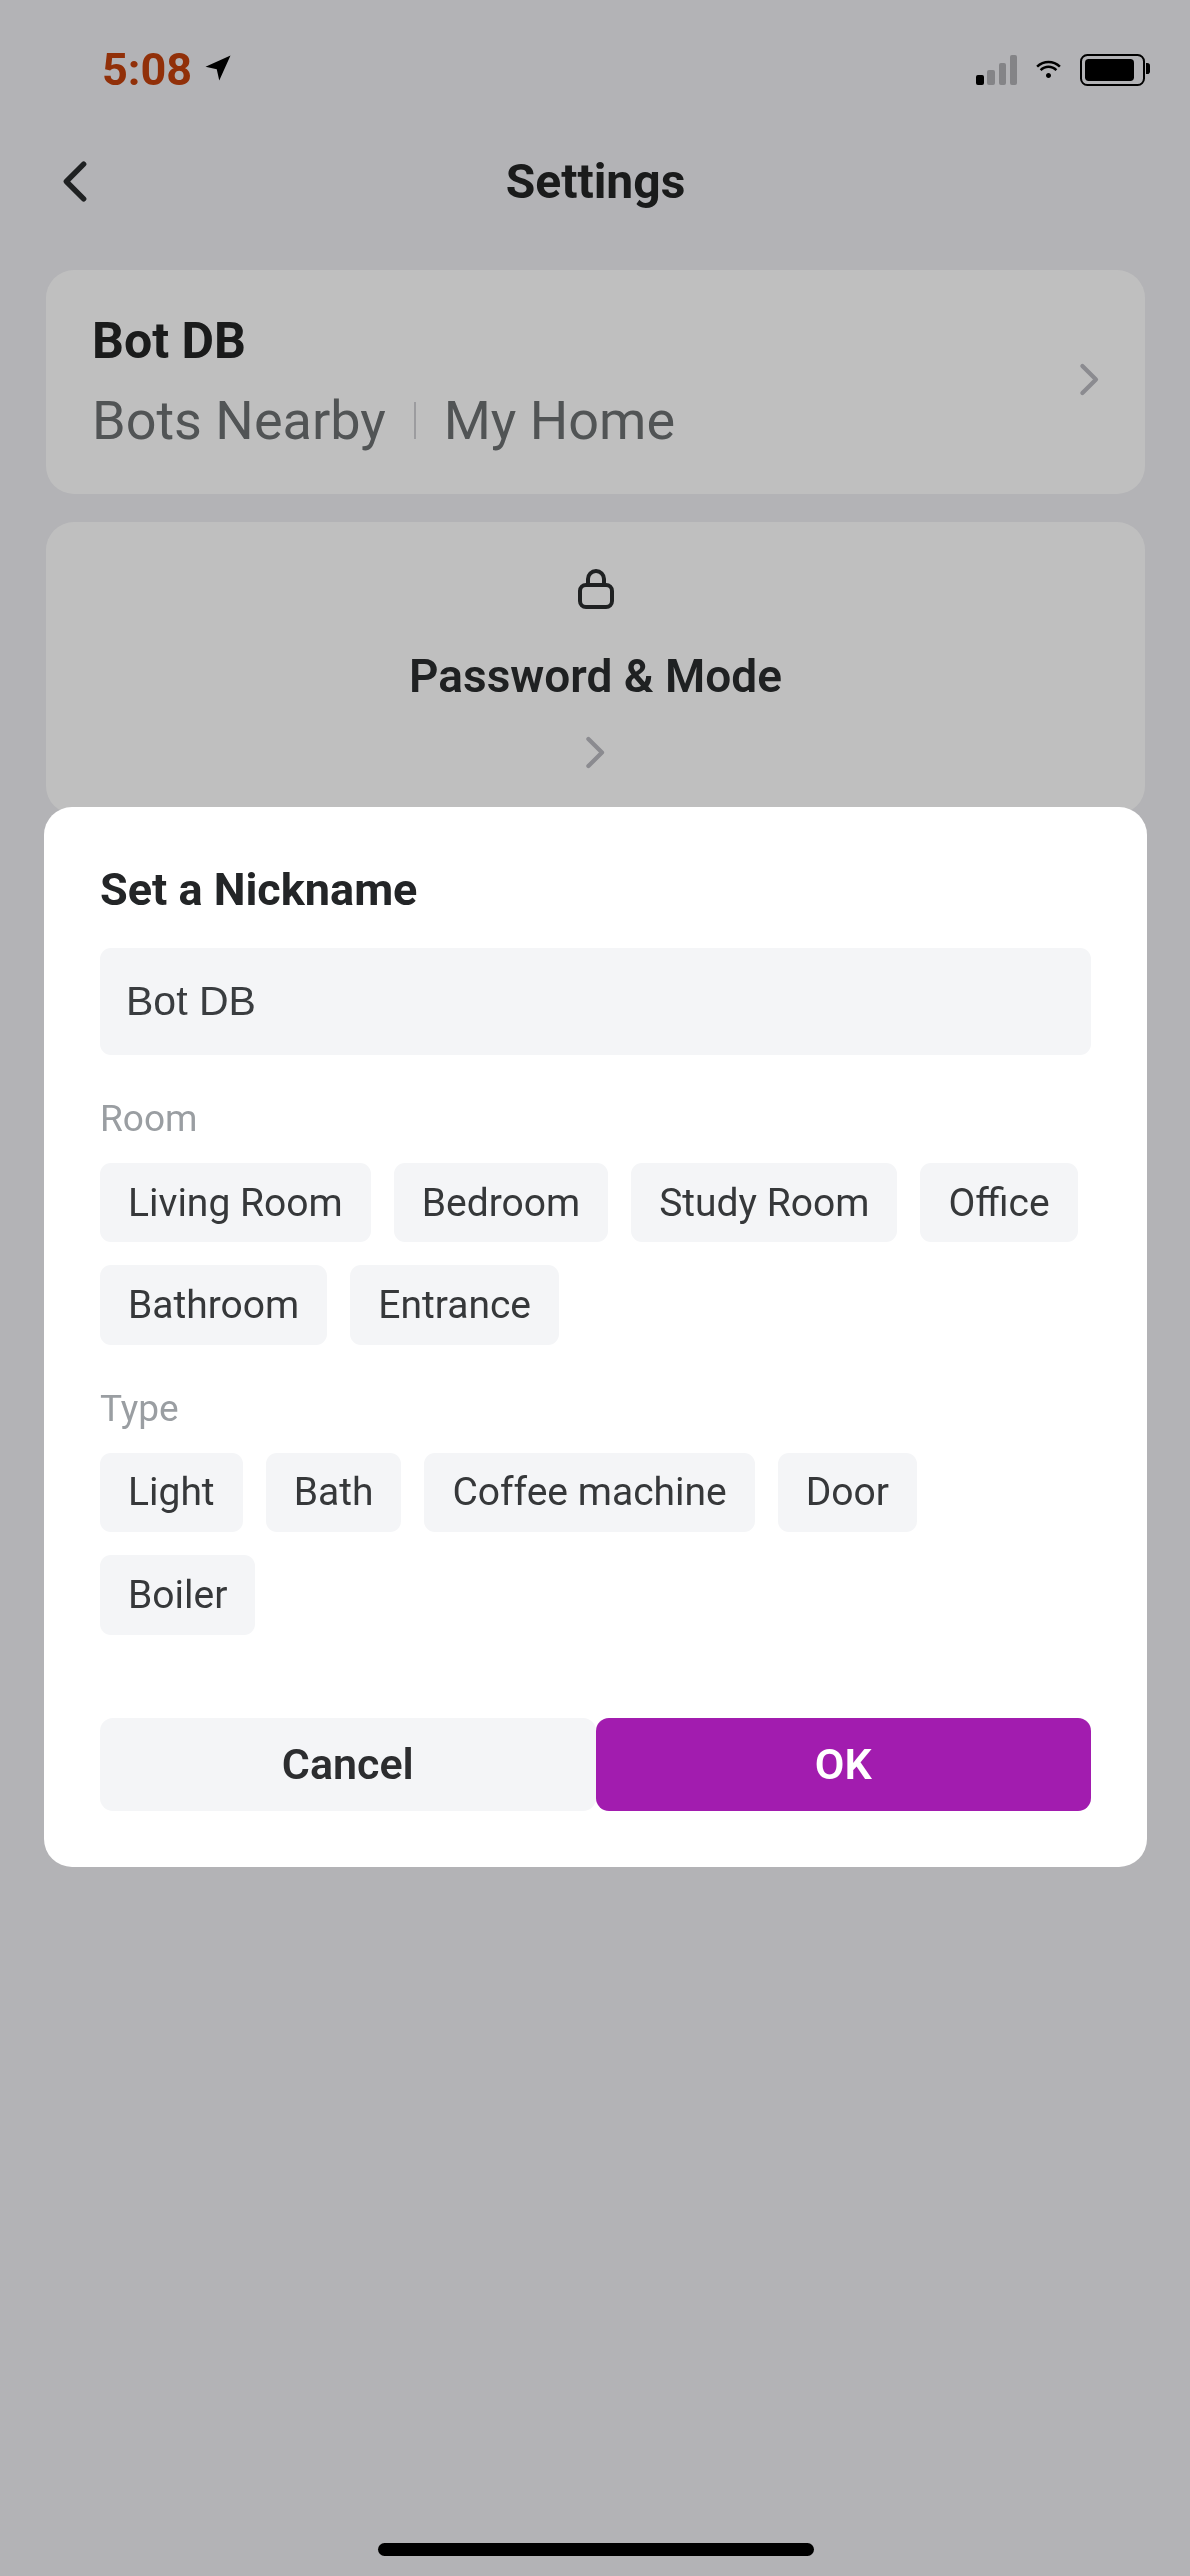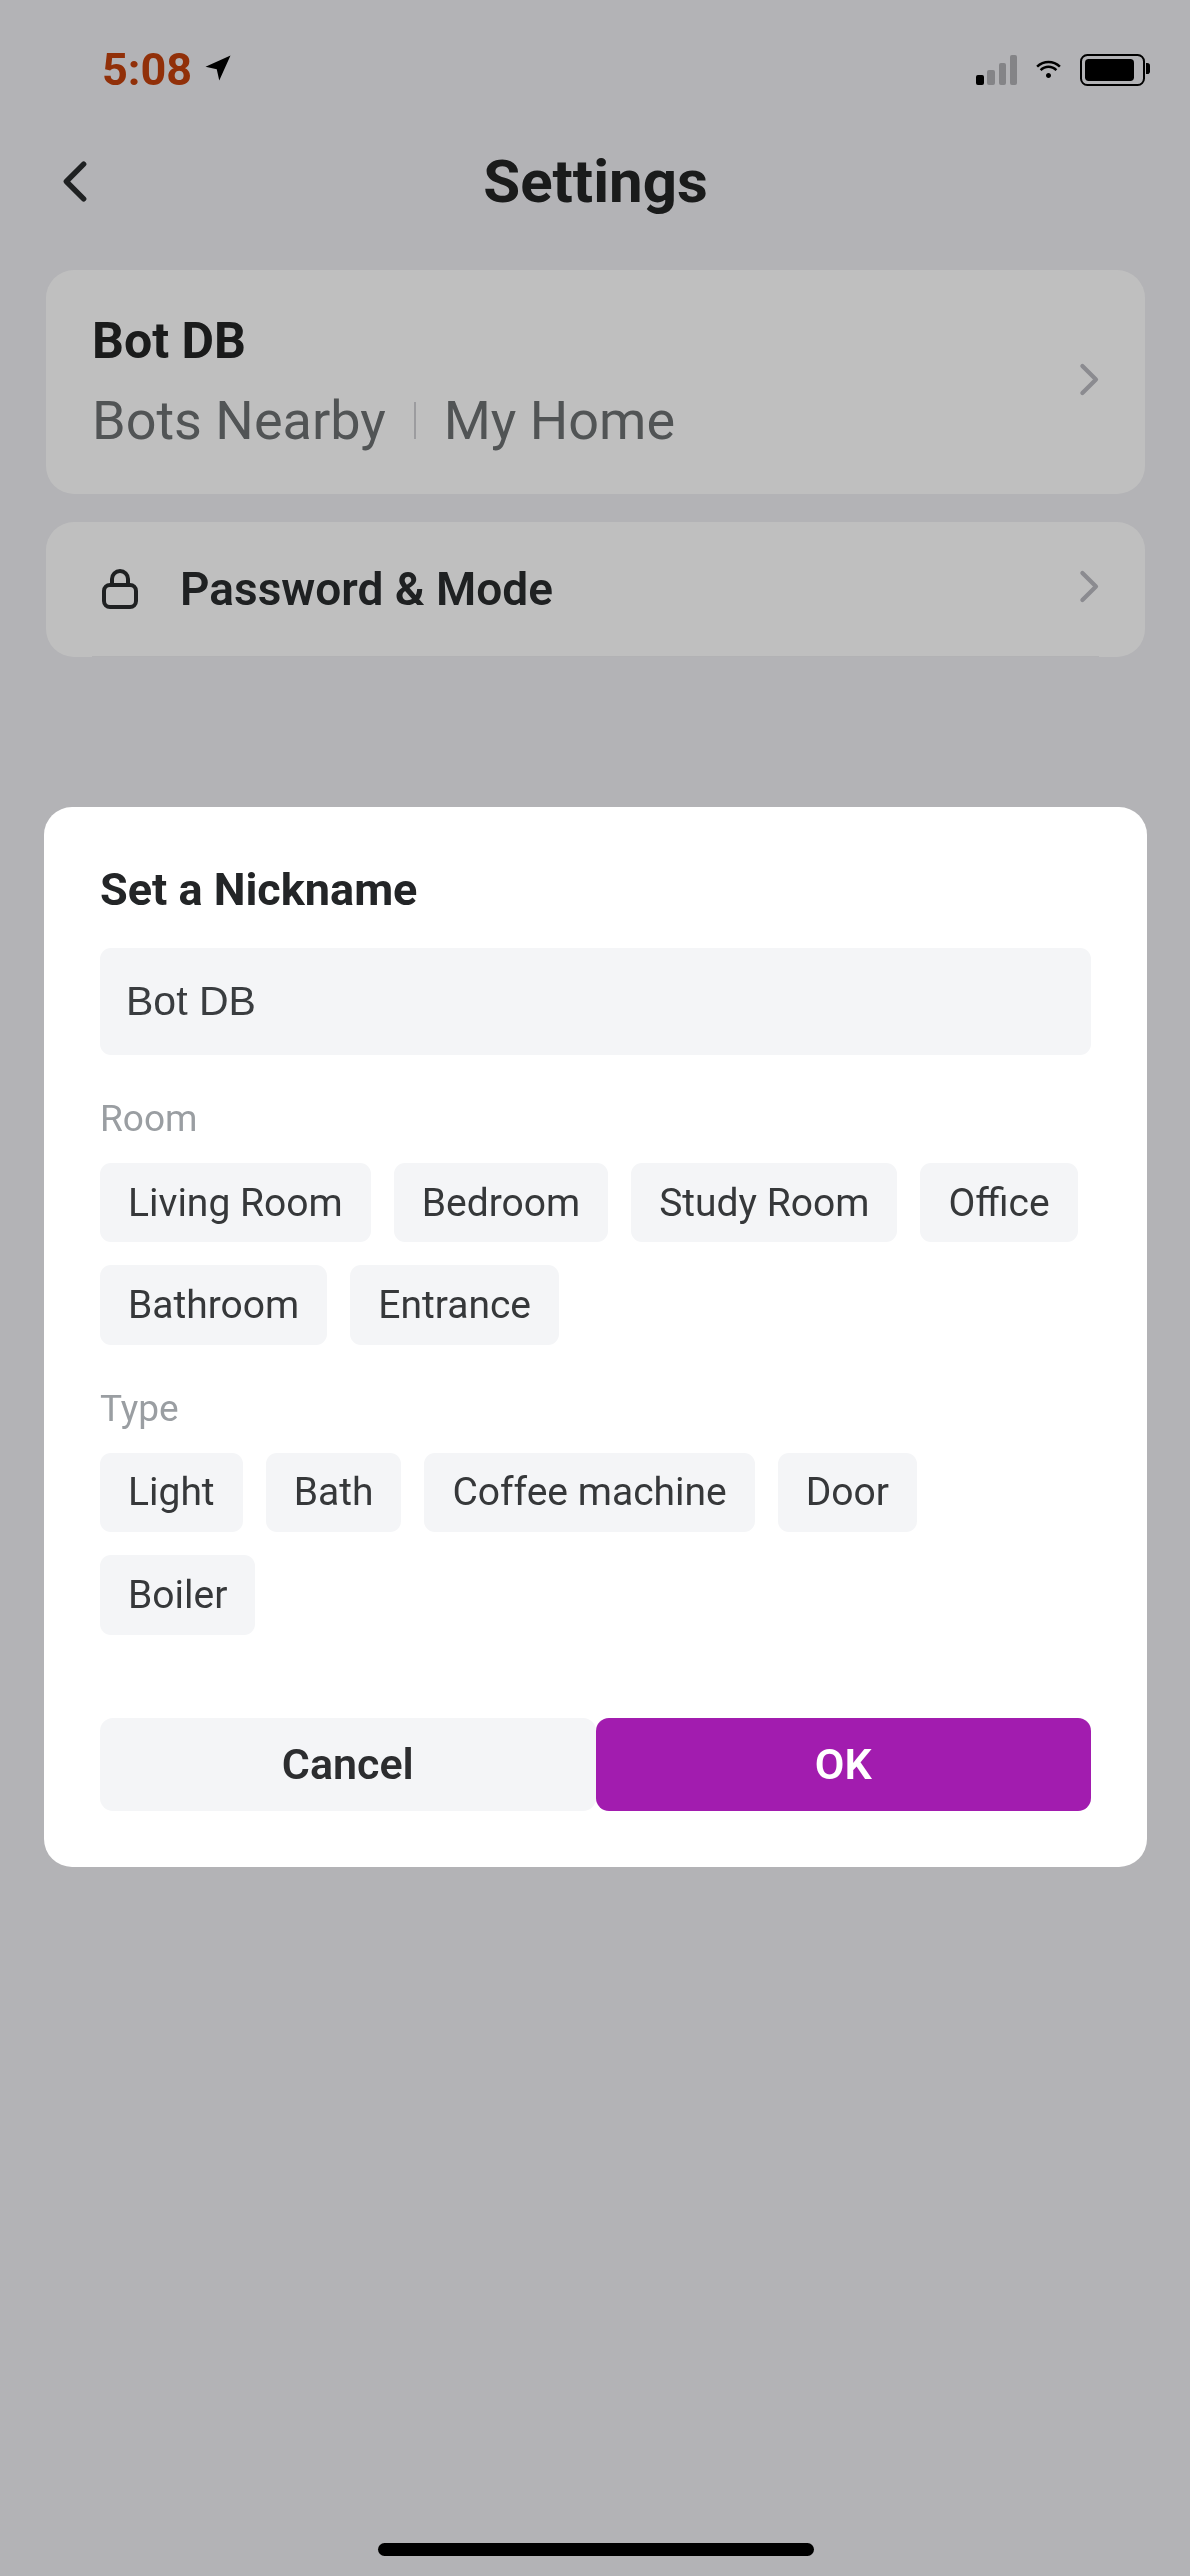--- a/index.html
+++ b/index.html
@@ -16,34 +16,34 @@
     .bar { width: 7.4px; background: #b0b0b5; border-radius: 1.9px; }
     .bar.active { background: #000; }
     .wifi-icon { width: 37px; height: 30px; }
     .battery { width: 65px; height: 32px; border: 2.8px solid #000; border-radius: 7.4px; position: relative; }
     .battery::after { content: ''; position: absolute; right: -7.4px; top: 7.4px; width: 4.6px; height: 11px; background: #000; border-radius: 0 2.8px 2.8px 0; }
     .battery-fill { position: absolute; left: 2.8px; top: 2.8px; bottom: 2.8px; width: 80%; background: #000; border-radius: 3.7px; }
 
     
     .nav-bar { display: flex; align-items: center; justify-content: center; height: 121px; position: relative; padding: 0 37px; }
     .back-btn { position: absolute; left: 56px; width: 37px; height: 56px; display: flex; align-items: center; justify-content: center; }
-    .nav-title { font-size: 60px; font-weight: 700; color: #232425; }
+    .nav-title { font-size: 48px; font-weight: 700; color: #232425; }
 
     
     .content { padding: 28px 46px 0 46px; }
 
     .card { background: #fff; border-radius: 28px; margin-bottom: 28px; padding: 0; }
 
     .device-card { padding: 42px 46px; display: flex; align-items: center; justify-content: space-between; }
     .device-info { flex: 1; }
     .device-name { font-size: 50px; font-weight: 700; color: #232425; margin-bottom: 18.5px; }
     .device-sub { font-size: 54px; color: #6d7072; display: flex; align-items: center; gap: 28px; }
     .device-sub .divider { width: 1.9px; height: 37px; background: #d0d0d4; }
 
-    .list-row { display: flex; align-items: center; padding: 39px 46px; gap: 32px; }
+    .list-row { display: flex; align-items: center; padding: 39px 46px; gap: 32px; flex-direction: column; }
     .list-row.bordered { border-bottom: 0.9px solid #eeeef0; margin: 0 46px; padding: 39px 0; }
     .list-label { flex: 1; font-size: 46px; font-weight: 600; color: #2a2c2e; }
     .row-icon { width: 56px; height: 56px; display: flex; align-items: center; justify-content: center; }
     .chevron { color: #9a9aa0; }
 
     
     .overlay { position: absolute; inset: 0; background: rgba(0,0,0,0.25); display: flex; align-items: flex-start; justify-content: center; padding-top: 0; }
     .dialog { background: #fff; border-radius: 28px; width: 1103px; margin-top: 807px; padding: 56px 56px 56px 56px; }
     .dialog-title { font-size: 45px; font-weight: 700; color: #232527; margin-bottom: 32px; }
     .nickname-input { width: 100%; background: #f4f5f7; border: none; border-radius: 11px; padding: 30px 26px; font-size: 41px; color: #3a3d40; }

